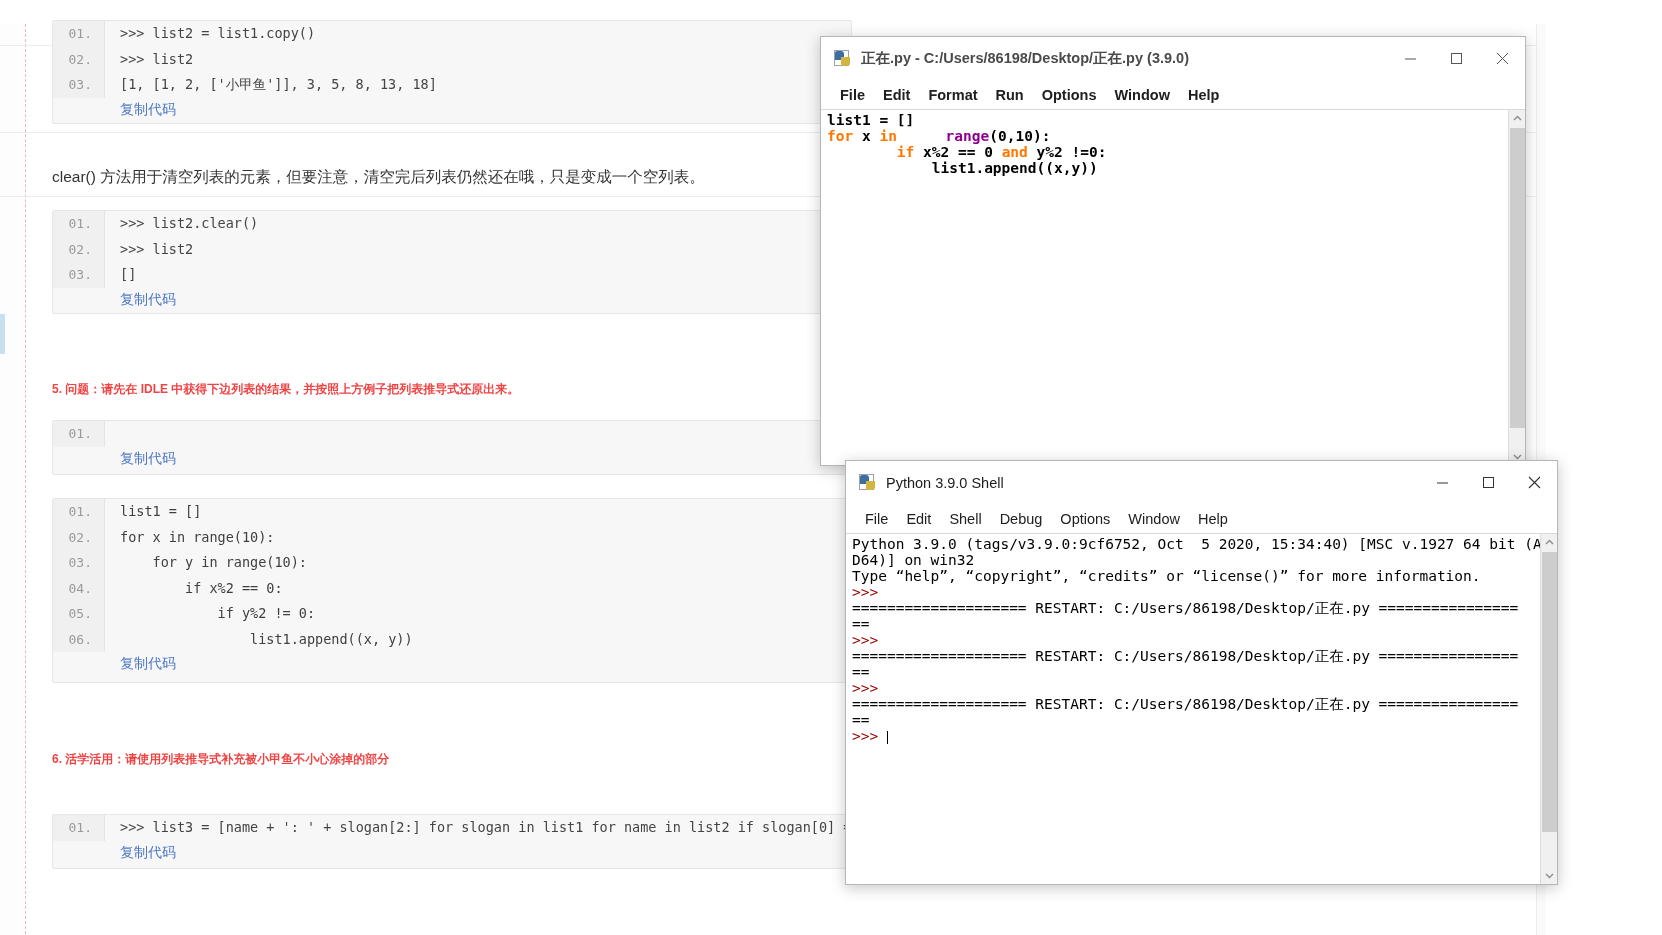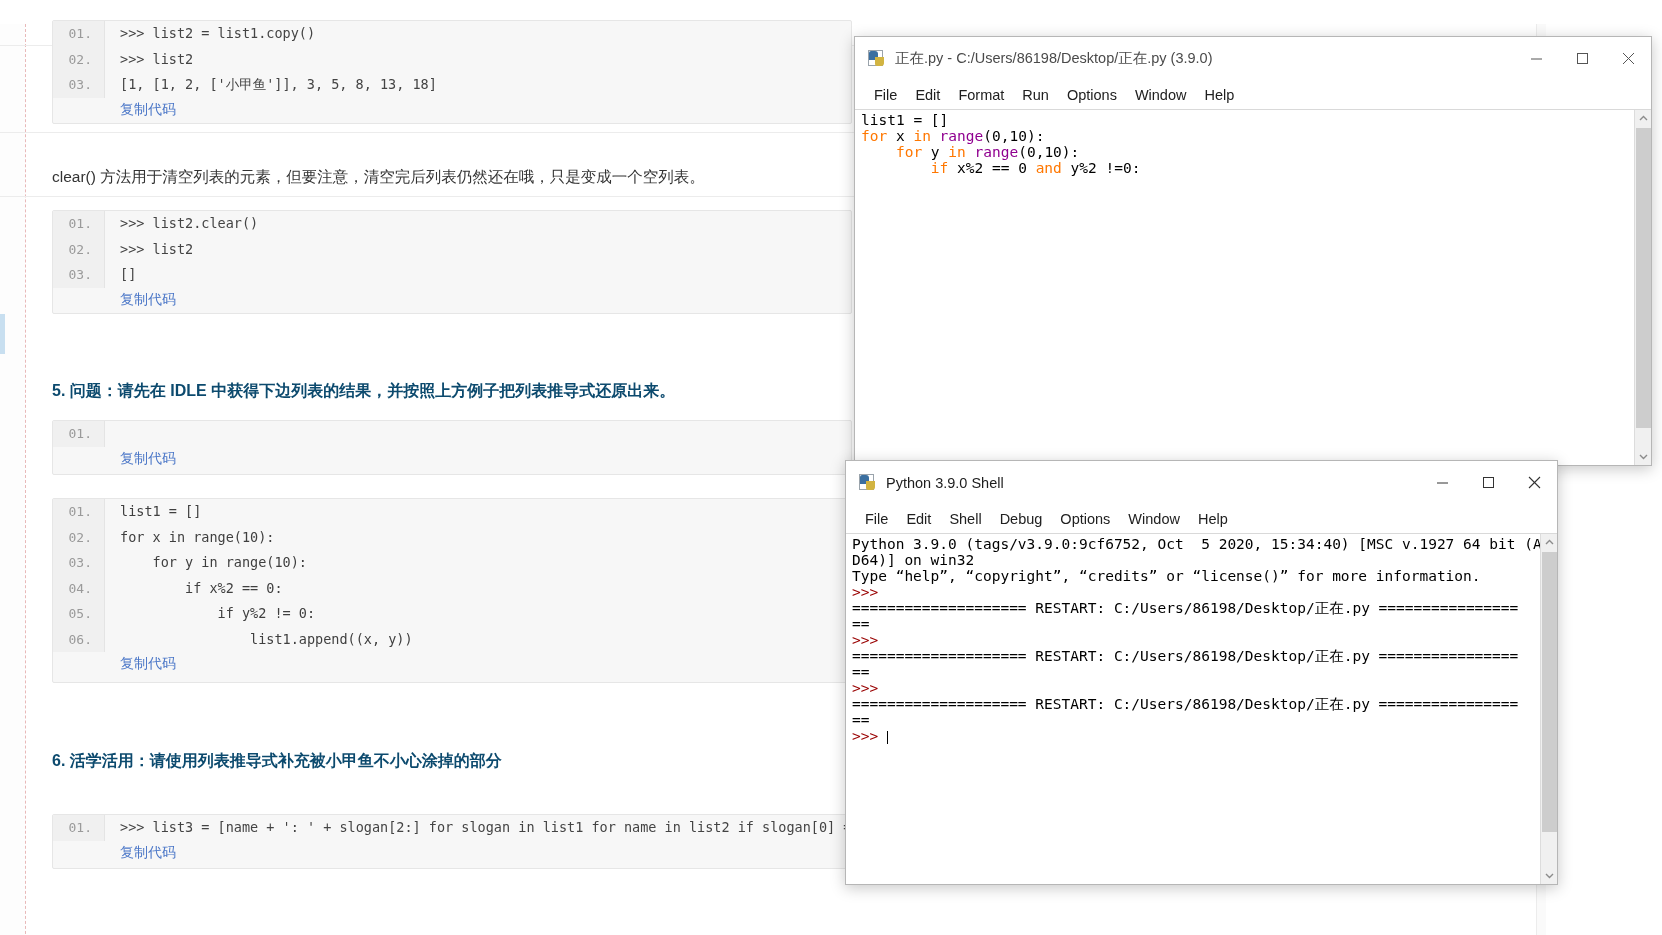--- a/index.html
+++ b/index.html
@@ -64,21 +64,21 @@
   }
 
   .para {
     position: absolute;
     font-size: 15.5px; color: #333; line-height: 22px;
     font-family: "Liberation Sans", sans-serif;
     white-space: nowrap;
   }
   .heading {
     position: absolute;
-    font-size: 16px; font-weight: bold; color: #0c4a6e;
+    font-size: 12px; font-weight: bold; color: #ef4444;
     font-family: "Liberation Sans", sans-serif;
     white-space: nowrap;
   }
   .hr-line {
     position: absolute; height: 0; border-top: 1px solid #ececec;
   }
 
   
   .win {
     position: absolute;
@@ -134,21 +134,21 @@
     display: flex;
   }
   .text-area {
     flex: 1 1 auto; padding: 2px 0 0 6px; overflow: hidden;
   }
   .cline {
     font-family: "DejaVu Sans Mono", monospace;
     font-size: 14.5px; line-height: 16px; white-space: pre; color: #000;
   }
   .tok-kw { color: #ff7700; }
-  .tok-builtin { color: #900090; }
+  .tok-builtin { color: #900090; margin-left: 40px; }
   .tok-prompt { color: #990000; }
   .vscroll {
     width: 17px; min-width: 17px; background: #f0f0f0;
     border-left: 1px solid #dcdcdc; position: relative;
   }
   .vscroll .arrow-up {
     position: absolute; top: 0; left: 0; width: 17px; height: 17px;
     display: flex; align-items: center; justify-content: center;
   }
   .vscroll .arrow-dn {
@@ -266,21 +266,21 @@
           <div class="codetext">&gt;&gt;&gt; list3 = [name + ': ' + slogan[2:] for slogan in list1 for name in list2 if slogan[0] == na</div>
         </div>
         <div class="copylink">复制代码</div>
       </div>
     </div>
 
     <div style="position:absolute; left:1536px; top:0; width:10px; height:935px; background:#fafafa; border-left:1px solid #ececec;"></div>
     <div class="page-num-badge" style="left:1548px; top:745px;">3</div>
   </div>
 
-  <div class="win" id="editor-win" style="left:854px; top:36px; width:798px; height:430px;">
+  <div class="win" id="editor-win" style="left:820px; top:36px; width:706px; height:430px;font-weight:bold;">
     <div class="win-titlebar">
       <span class="win-icon">
         <span class="py-sheet"></span>
         <span class="py-b"></span>
         <span class="py-y"></span>
       </span>
       <span class="win-title">正在.py - C:/Users/86198/Desktop/正在.py (3.9.0)</span>
       <span class="win-ctrls">
         <span class="win-btn">
           <svg width="13" height="13" viewBox="0 0 13 13">
@@ -306,22 +306,22 @@
       <span class="menu-item">Format</span>
       <span class="menu-item">Run</span>
       <span class="menu-item">Options</span>
       <span class="menu-item">Window</span>
       <span class="menu-item">Help</span>
     </div>
     <div class="win-body">
       <div class="text-area" id="editor-code">
           <div class="cline"><span>list1 = []</span></div>
           <div class="cline"><span class="tok-kw">for</span><span> x </span><span class="tok-kw">in</span><span> </span><span class="tok-builtin">range</span><span>(0,10):</span></div>
-          <div class="cline"><span>    </span><span class="tok-kw">for</span><span> y </span><span class="tok-kw">in</span><span> </span><span class="tok-builtin">range</span><span>(0,10):</span></div>
           <div class="cline"><span>        </span><span class="tok-kw">if</span><span> x%2 == 0 </span><span class="tok-kw">and</span><span> y%2 !=0:</span></div>
+          <div class="cline"><span>            list1.append((x,y))</span></div>
         </div>
       <div class="vscroll">
         <span class="arrow-up">
           <svg width="9" height="7" viewBox="0 0 9 7">
               <polyline points="1,5 4.5,1.5 8,5" fill="none" stroke="#8b8b8b" stroke-width="1.4"></polyline>
             </svg>
         </span>
         <span class="thumb" style="top:18px; height:300px;"></span>
         <span class="arrow-dn">
           <svg width="9" height="7" viewBox="0 0 9 7">

